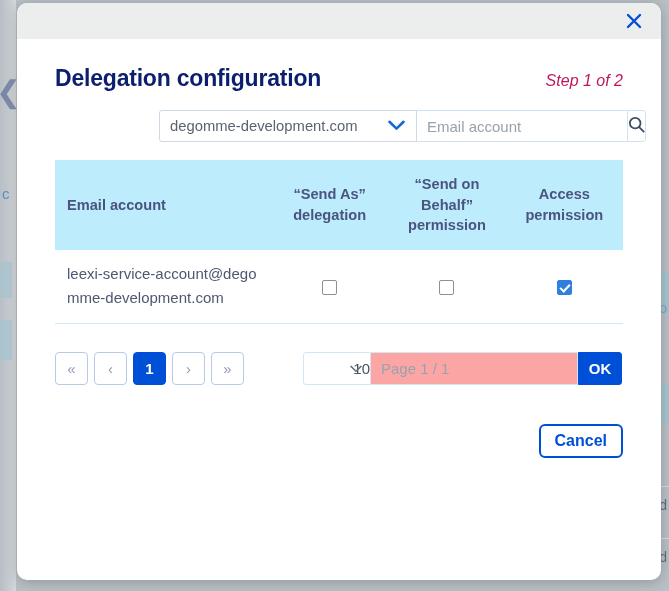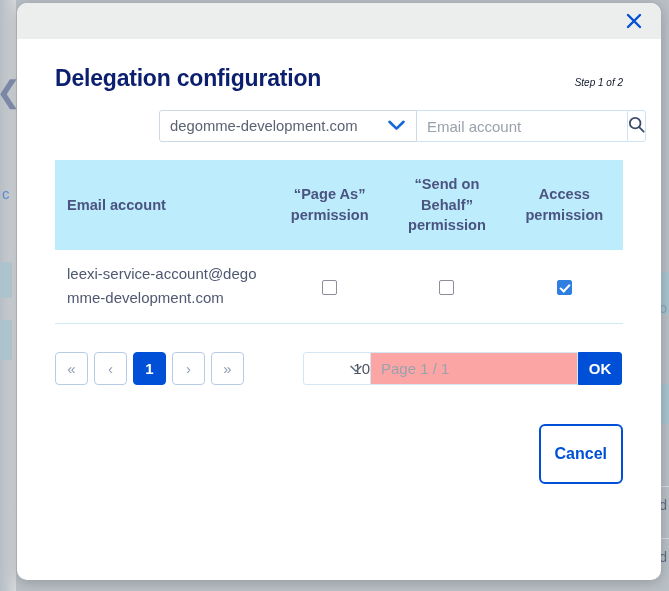--- a/index.html
+++ b/index.html
@@ -83,23 +83,23 @@
     padding-top: 26px;
   }
   #page-title {
     font-size: 23px;
     font-weight: bold;
     color: #0b1f6e;
     letter-spacing: -.2px;
     margin: 0;
   }
   #step-indicator {
-    font-size: 10px;
+    font-size: 16px;
     font-style: italic;
-    color: #0f172a;
+    color: #be185d;
   }
 
   #intro-text {
     margin-top: 20px;
     font-size: 15.3px;
     line-height: 1.55;
     color: #4e5668;
     max-width: 580px;
   }
   #intro-text b { color: #2b3a55; font-weight: bold; }
@@ -294,21 +294,21 @@
 
   
   .actions {
     display: flex;
     justify-content: flex-end;
     align-items: center;
     gap: 16px;
     margin-top: 39px;
   }
   #cancel-button {
-    min-width: 78px; height: 60px;
+    min-width: 78px; height: 34px;
     border: 2px solid #0050d7;
     border-radius: 6px;
     background: #fff;
     color: #0050d7;
     font-size: 16px;
     font-weight: bold;
     cursor: pointer;
     padding: 0 14px;
     font-family: "Liberation Sans", sans-serif;
   }
@@ -383,21 +383,21 @@
             <path d="M11.8 11.8 L16.6 16.6" stroke="currentColor" stroke-width="1.9" stroke-linecap="round"></path>
           </svg>
         </span>
       </button>
     </div>
 
     <table id="perm-table">
       <thead>
         <tr>
           <th class="col-email">Email account</th>
-          <th class="col-perm">“Page As” permission</th>
+          <th class="col-perm">“Send As” delegation</th>
           <th class="col-perm">“Send on Behalf” permission</th>
           <th class="col-perm">Access permission</th>
         </tr>
       </thead>
       <tbody>
         <tr>
           <td class="cell-email">leexi-service-account@degomme-development.com</td>
           <td class="cell-check">
             <span class="cb"></span>
           </td>

